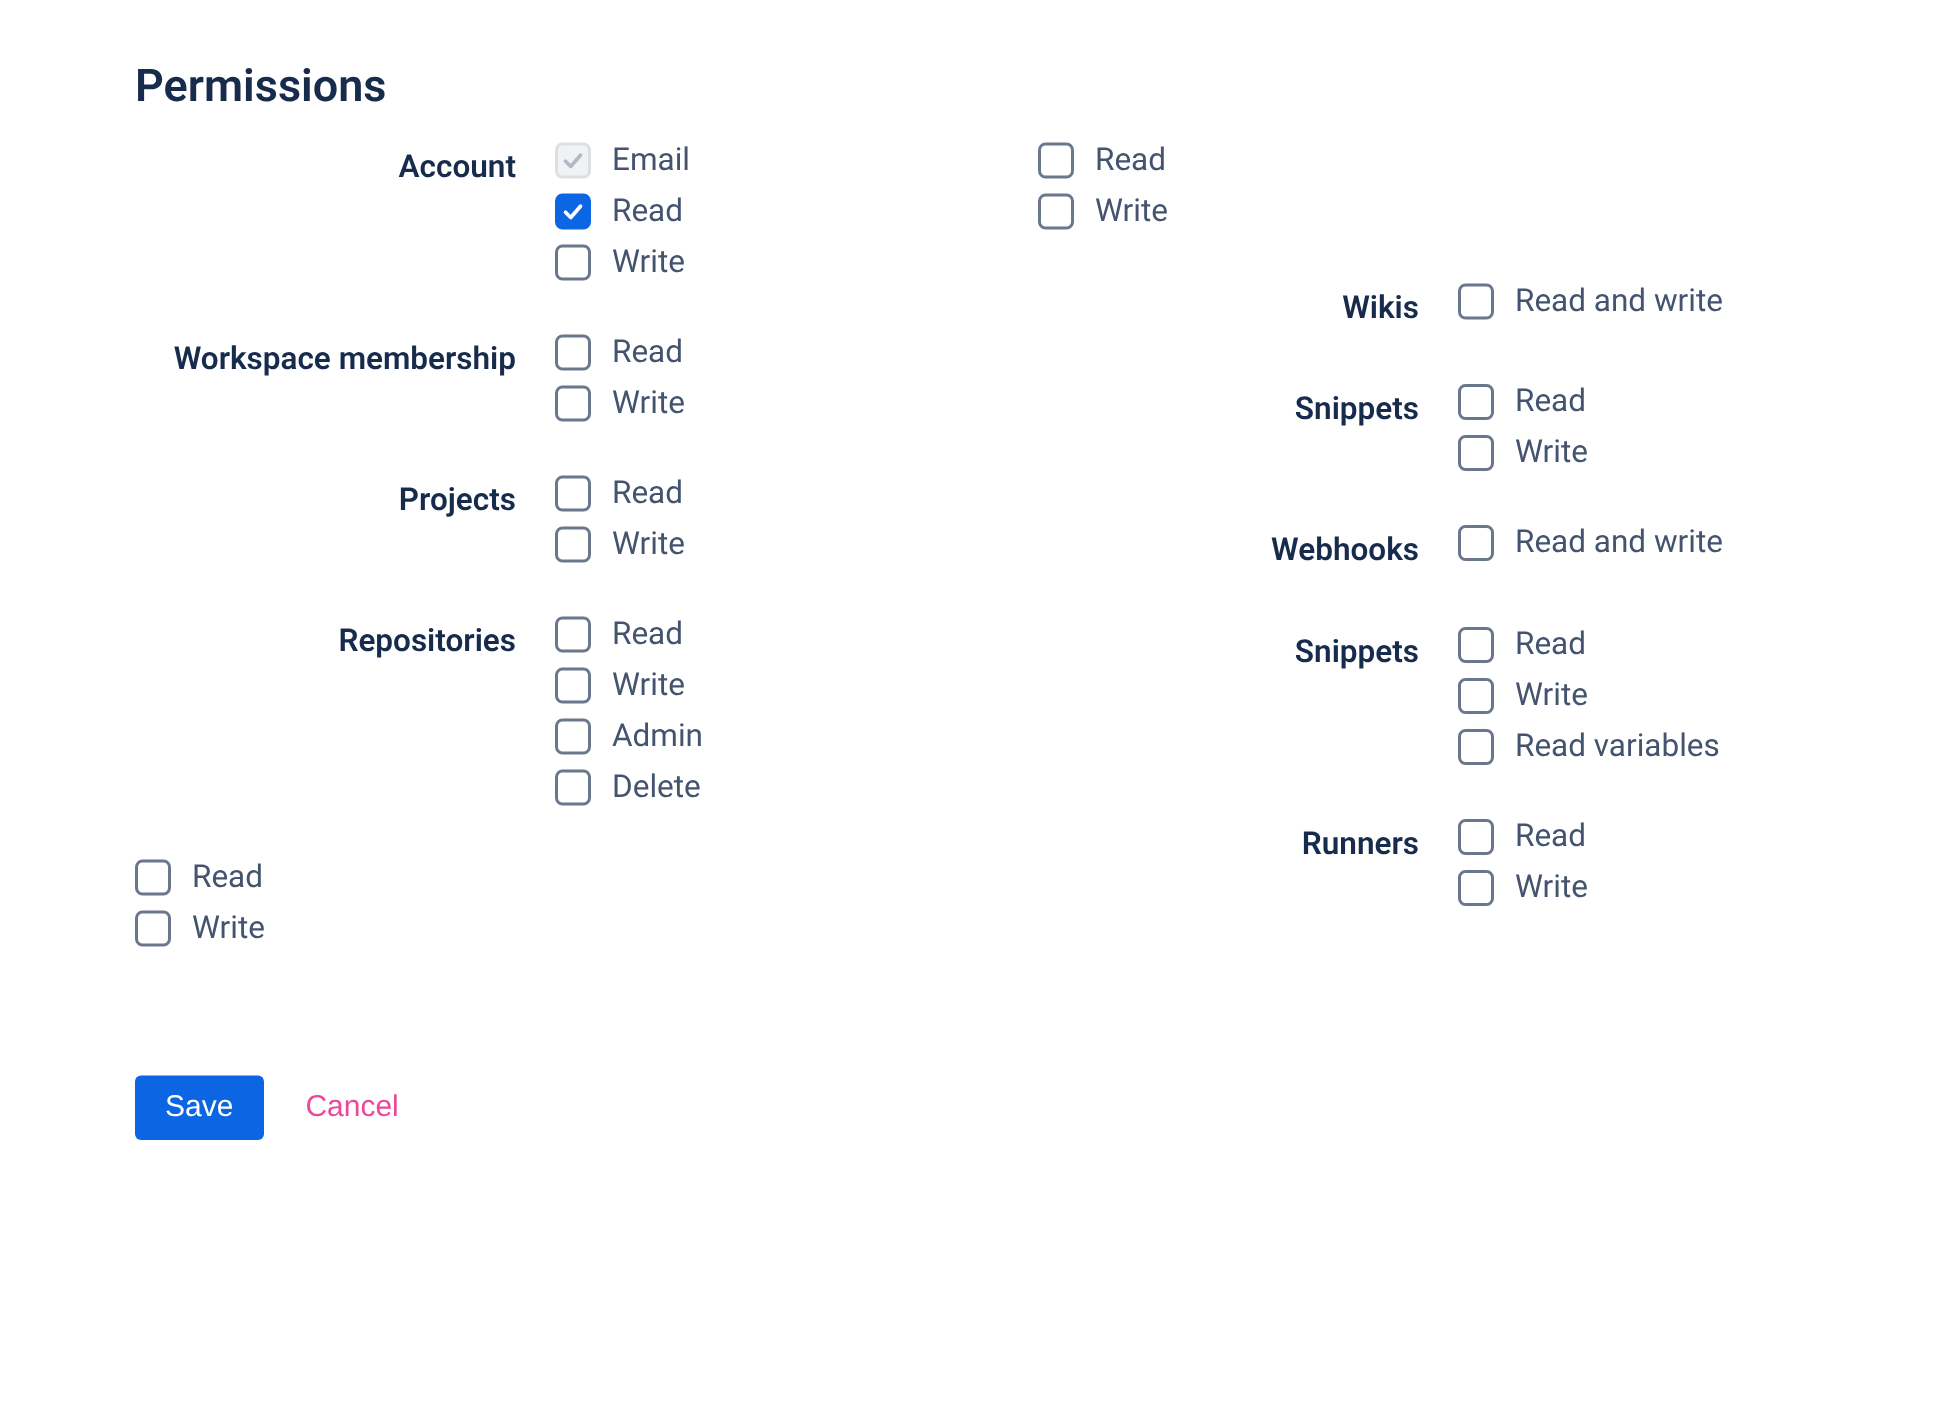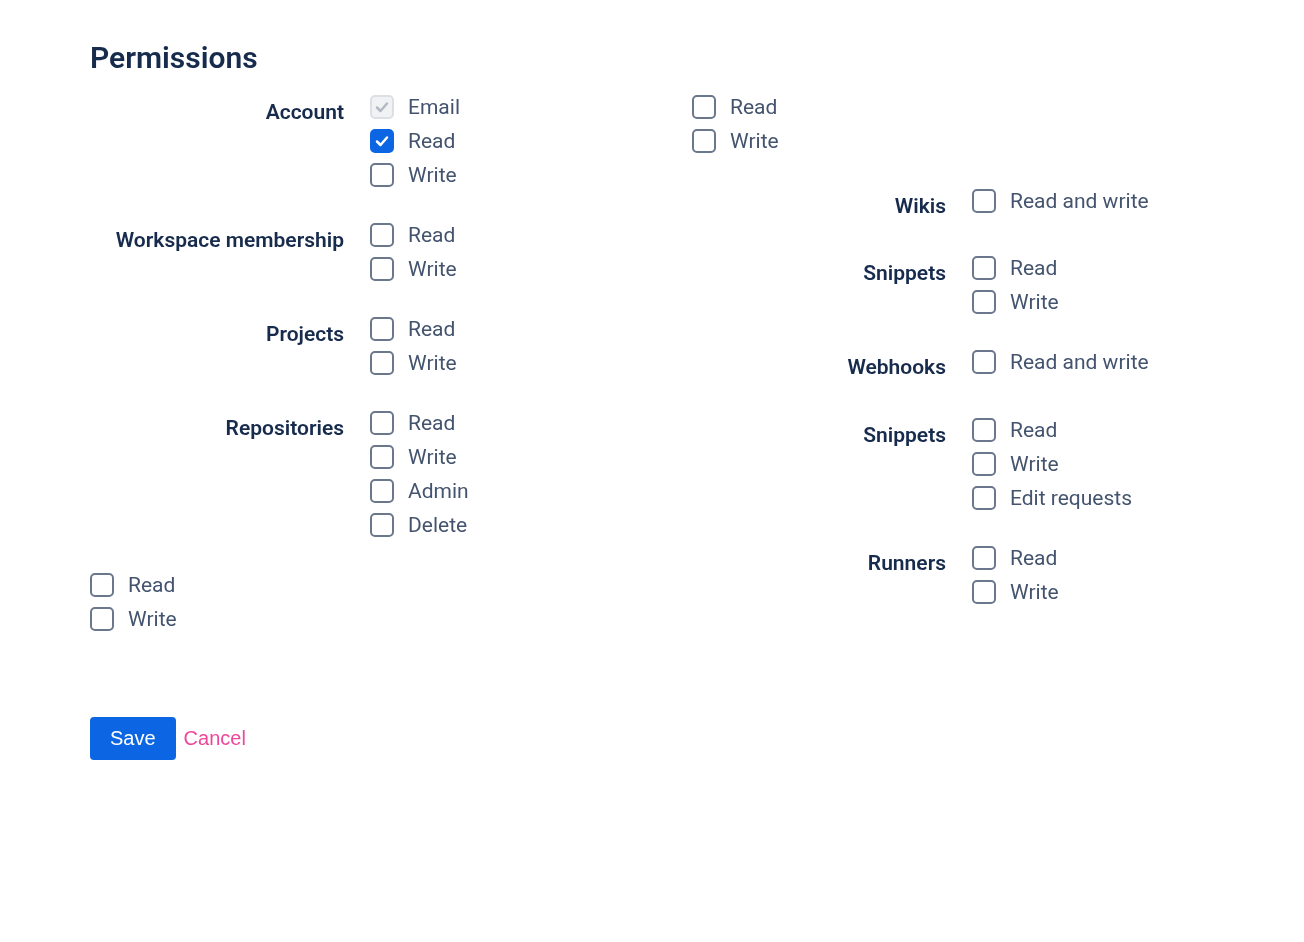--- a/index.html
+++ b/index.html
@@ -82,20 +82,21 @@
   .checkbox.disabled svg path {
     stroke: #B3B9C4;
   }
   .option-label {
     font-size: 21px;
     color: #44546F;
   }
   .actions {
     margin-top: 50px;
     display: flex;
+    gap: 20px;
   }
   .btn-save {
     background: #0C66E4;
     color: #fff;
     border: none;
     font-size: 20px;
     font-weight: 500;
     padding: 10px 20px;
     border-radius: 4px;
     cursor: pointer;
@@ -252,21 +253,21 @@
           <div class="checkbox-row">
             <div class="checkbox"></div>
             <span class="option-label">Read</span>
           </div>
           <div class="checkbox-row">
             <div class="checkbox"></div>
             <span class="option-label">Write</span>
           </div>
           <div class="checkbox-row">
             <div class="checkbox"></div>
-            <span class="option-label">Edit requests</span>
+            <span class="option-label">Read variables</span>
           </div>
         </div>
       </div>
       <div class="perm-group">
         <div class="perm-label">Runners</div>
         <div class="perm-options">
           <div class="checkbox-row">
             <div class="checkbox"></div>
             <span class="option-label">Read</span>
           </div>

